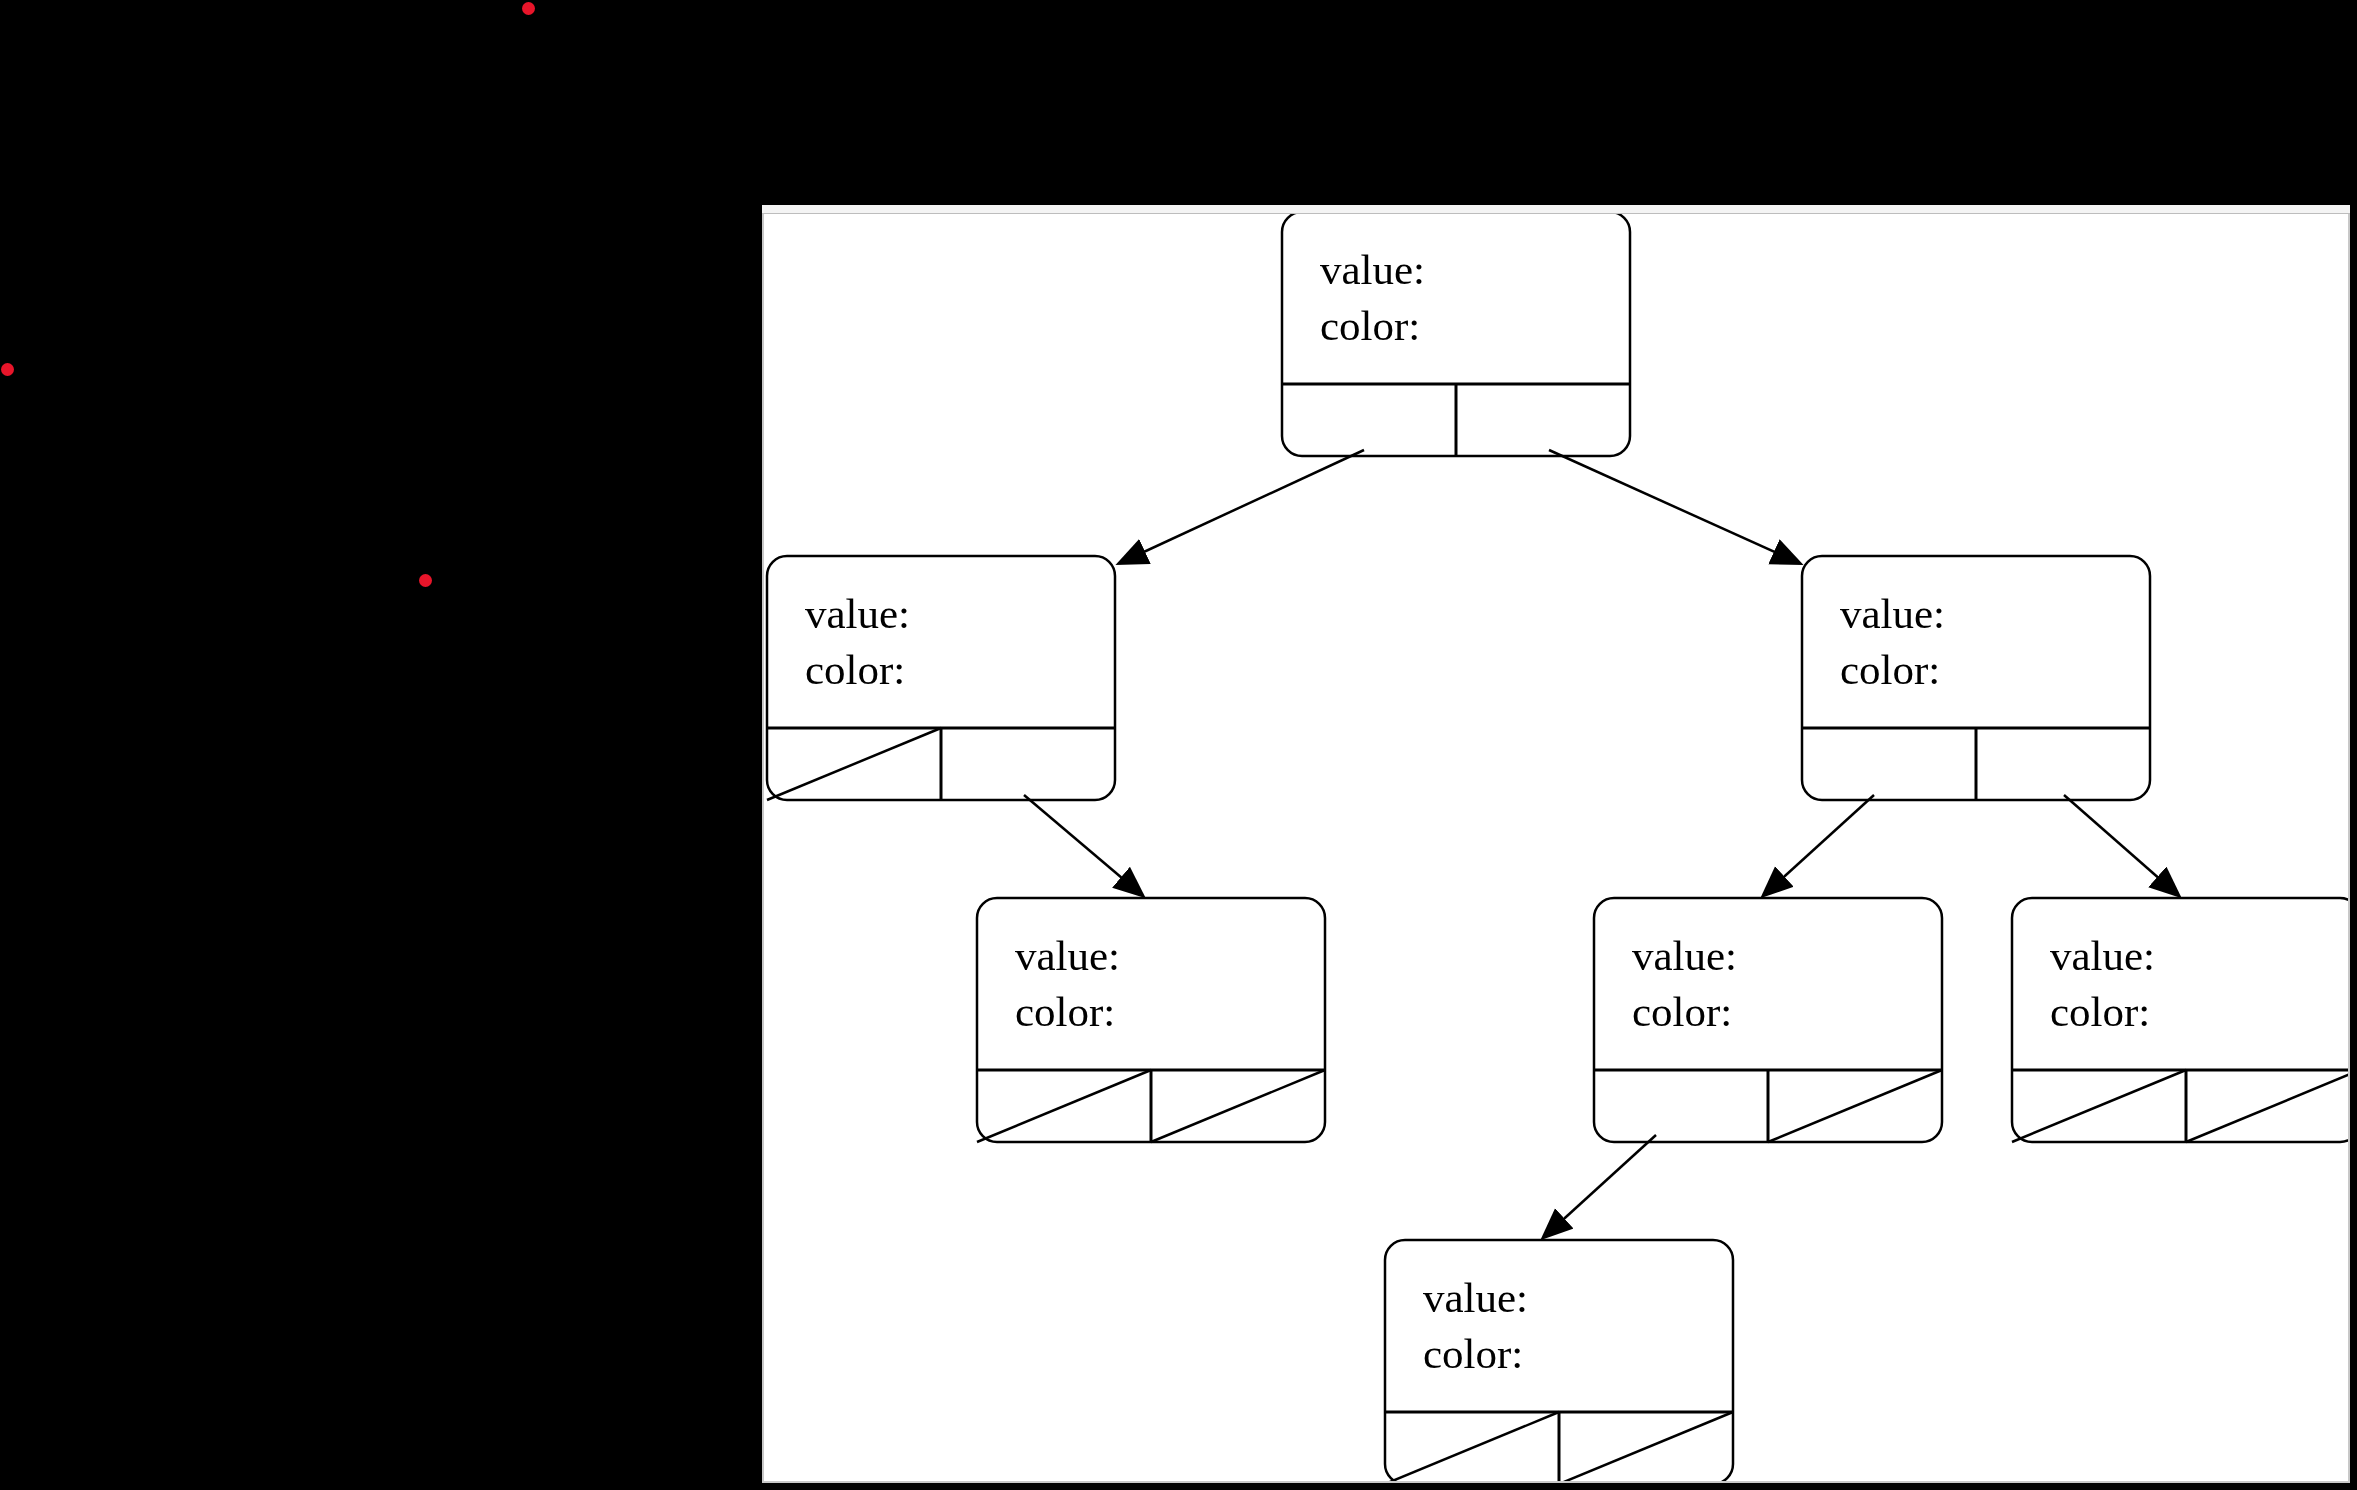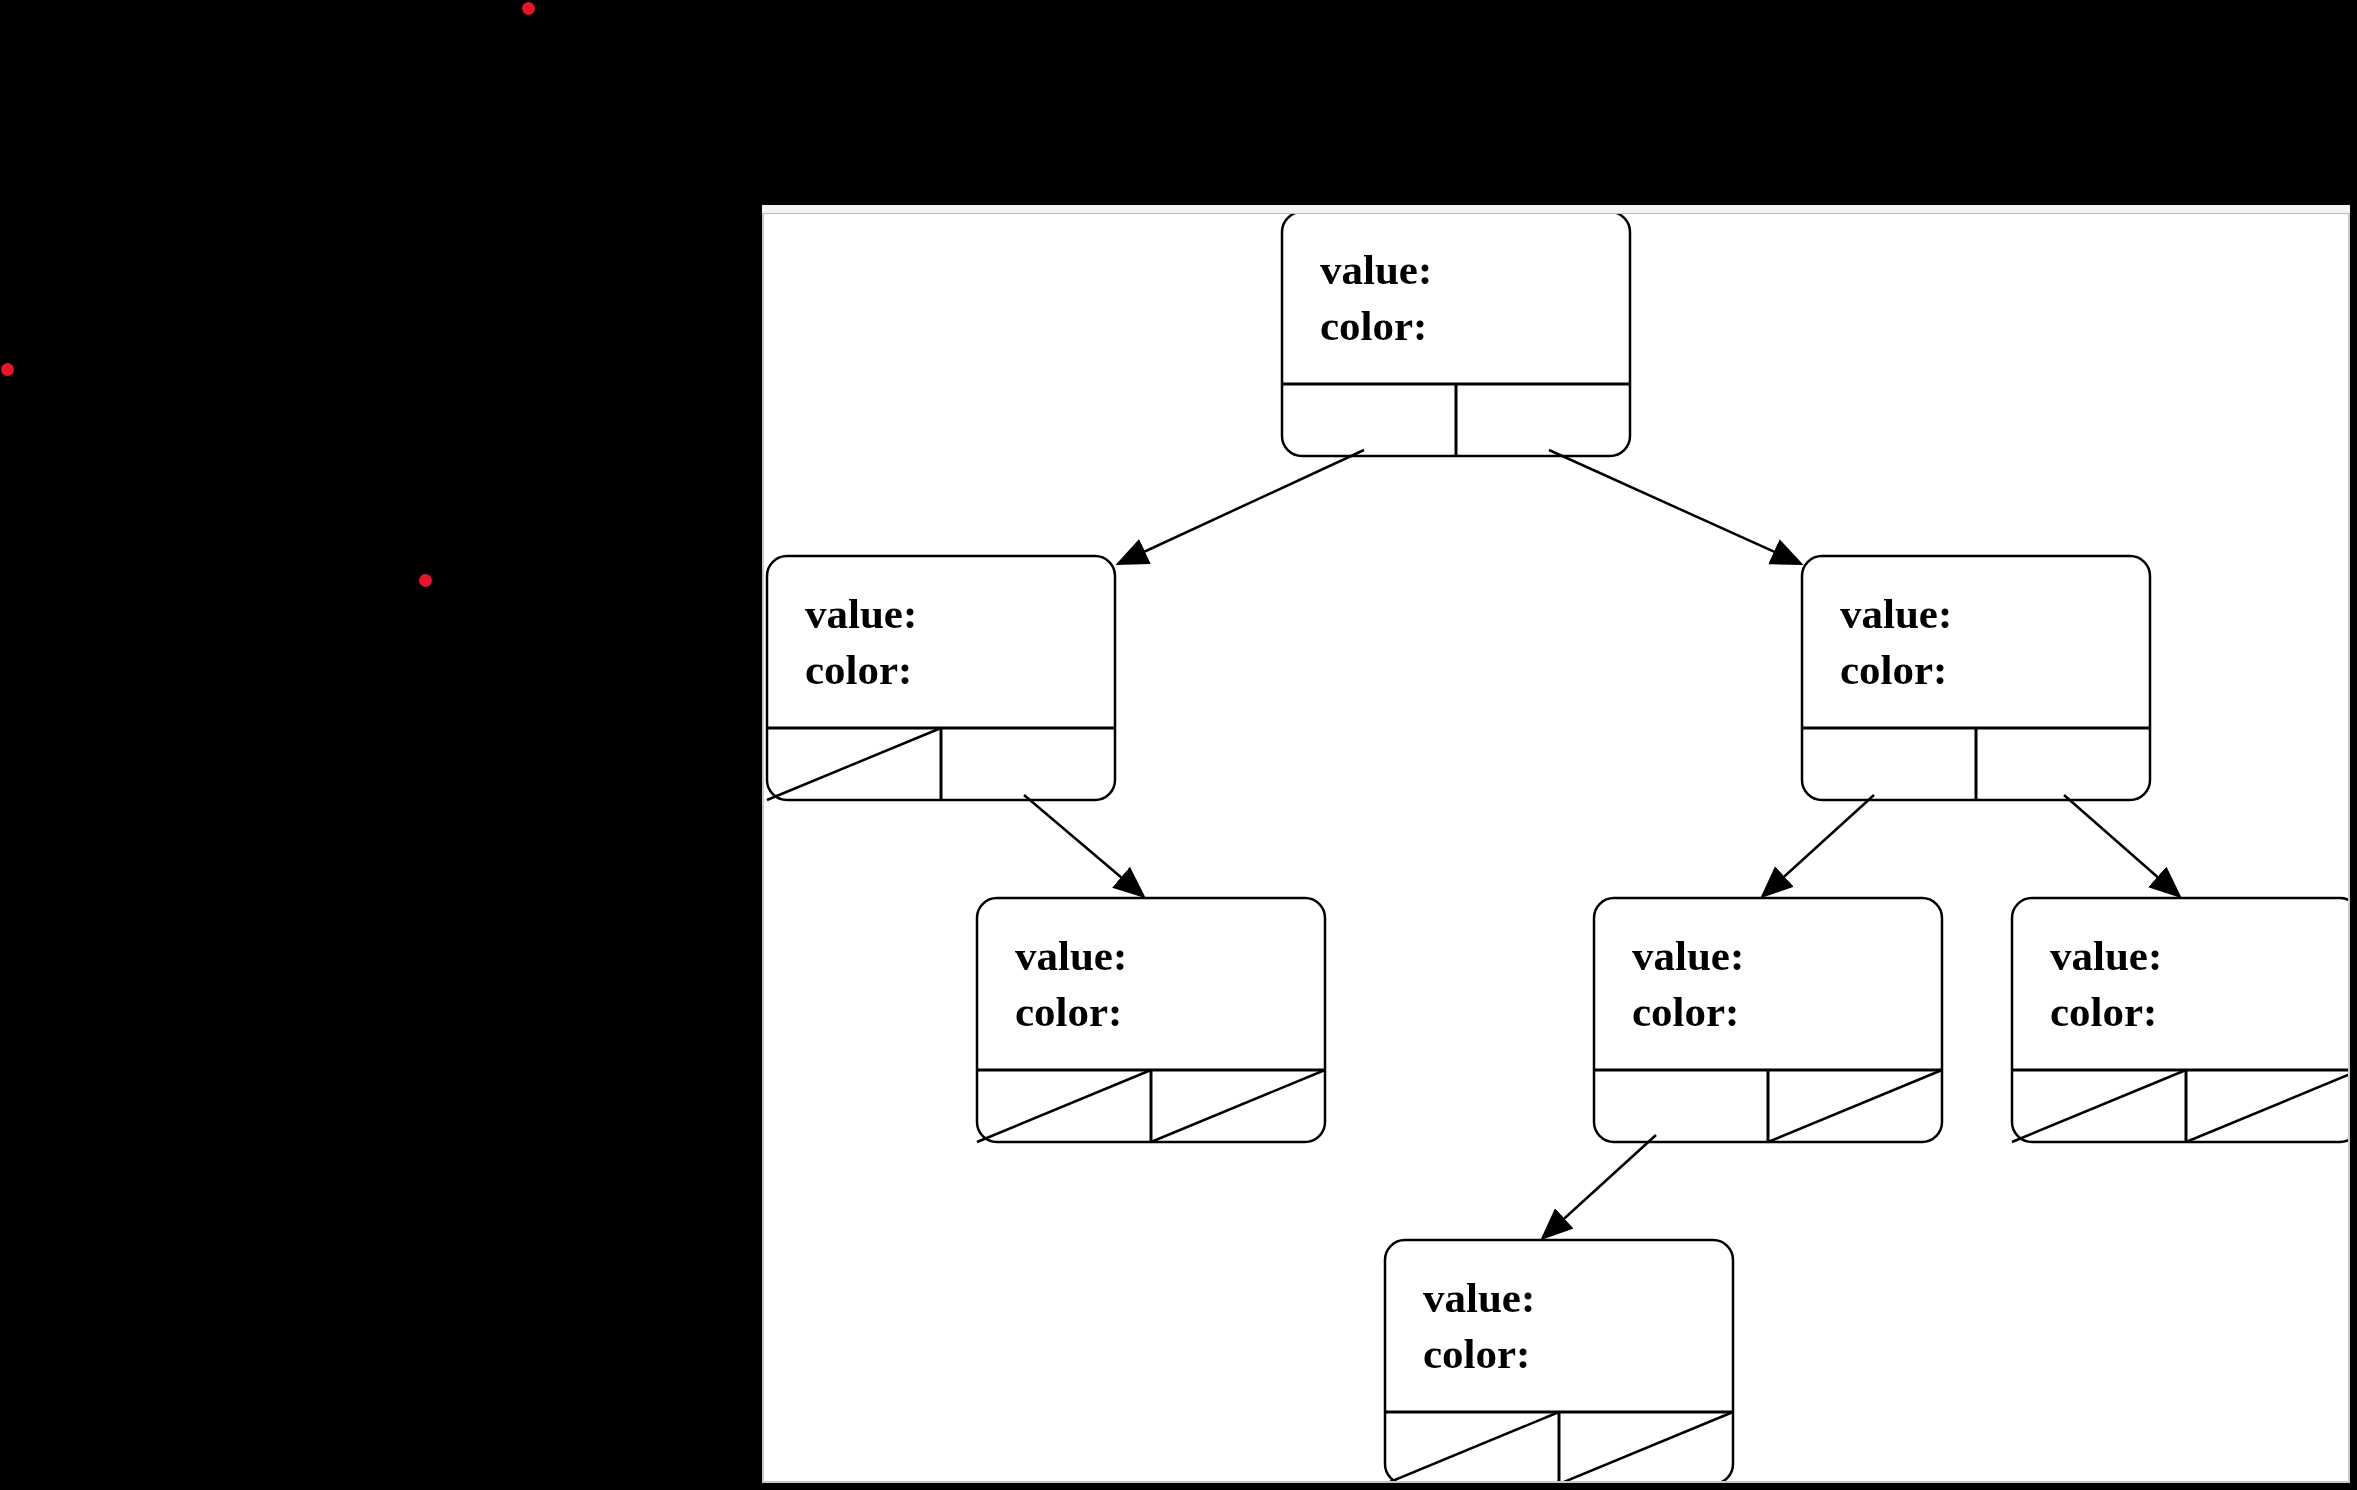--- a/index.html
+++ b/index.html
@@ -10,21 +10,20 @@
   }
   #canvas{position:absolute;left:0;top:0;width:2357px;height:1490px;background:#000000;}
   #paper{
     position:absolute;left:762px;top:205px;width:1588px;height:1278px;
     background:#ffffff;
     box-sizing:border-box;
     border-left:2px solid #c8c8c8;
     border-right:2px solid #c8c8c8;
     border-bottom:2px solid #c8c8c8;
     overflow:hidden;
-    font-weight:bold;
   }
   #paper-topband{
     position:absolute;left:762px;top:205px;width:1588px;height:9px;
     background:#f4f4f4;border-bottom:1px solid #bdbdbd;box-sizing:border-box;
   }
   .dot{position:absolute;width:13px;height:13px;border-radius:50%;background:#e8152a;}
   #svg-layer{position:absolute;left:0;top:0;width:1588px;height:1278px;overflow:visible;}
   .node-label{
     position:absolute;
     font-size:43px;

